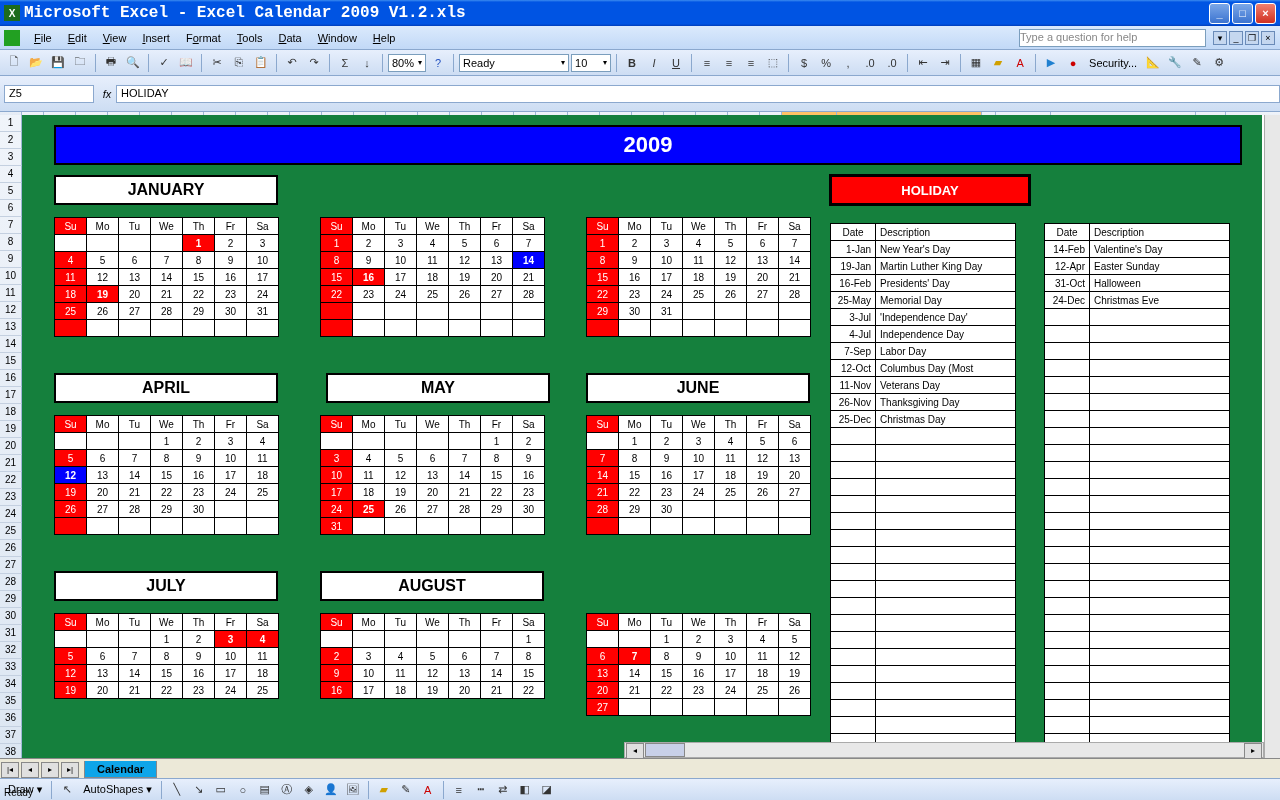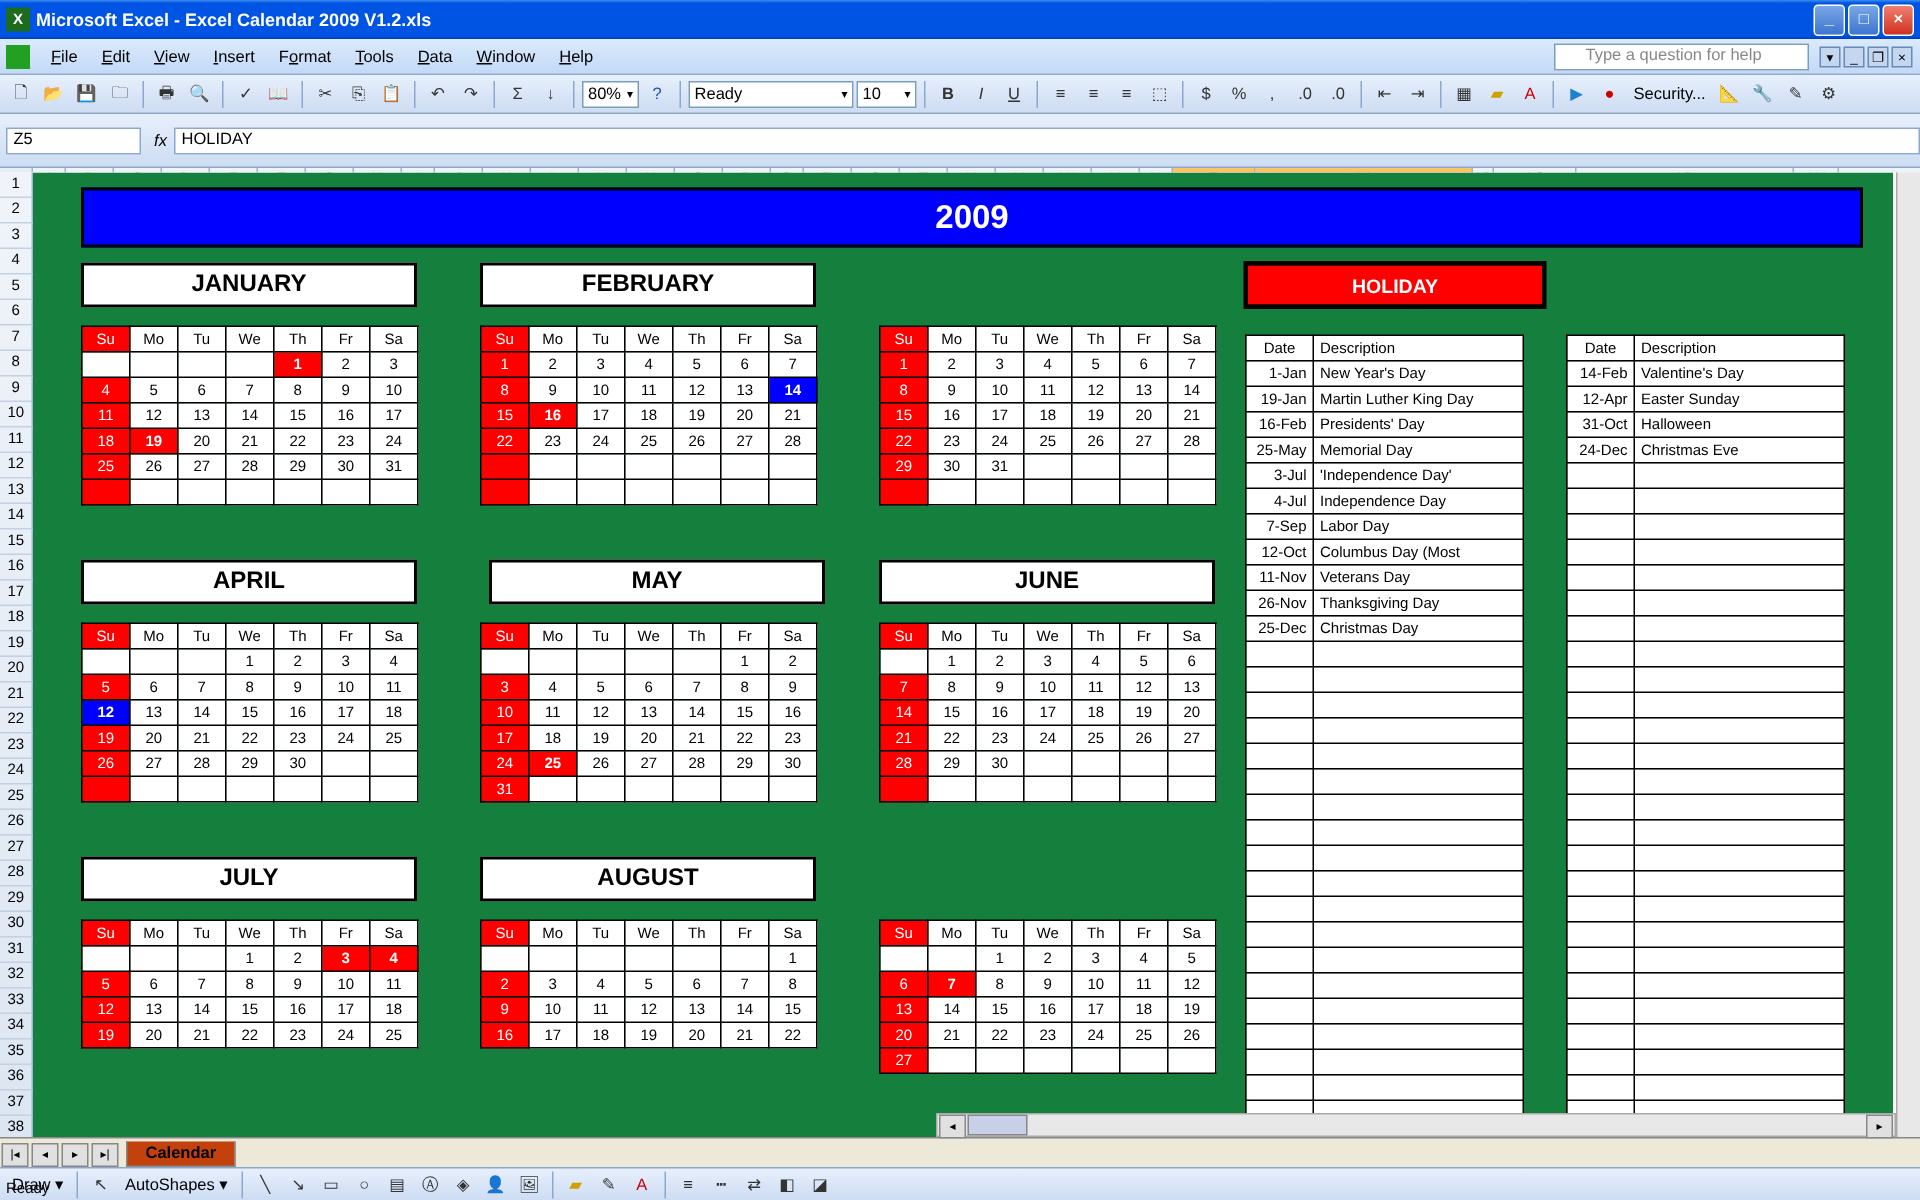--- a/index.html
+++ b/index.html
@@ -1,26 +1,26 @@
 <!DOCTYPE html>
 <html><head>
 <meta charset="utf-8">
 <style>
 *{box-sizing:border-box;margin:0;padding:0;font-family:Tahoma,Arial,sans-serif;font-size:11px;}
 body{background:#ece9d8;user-select:none;overflow:hidden;width:1280px;height:800px;position:relative;}
 .titlebar{height:26px;background:linear-gradient(#3c8cf0,#0054e3 8%,#0054e3 92%,#003db8);color:#fff;display:flex;align-items:center;padding:0 4px;}
 .titlebar .xicon{width:16px;height:16px;background:#1d6b1d;margin-right:4px;display:flex;align-items:center;justify-content:center;color:#fff;font-weight:bold;font-size:10px;}
-.titlebar .title{flex:1;font-weight:bold;font-size:12px;}
+.titlebar .title{flex:1;font-weight:bold;font-size:16px;font-family:Liberation Mono, monospace;}
 .winbtn{width:21px;height:21px;margin-left:2px;border:1px solid #fff;border-radius:3px;background:linear-gradient(#7ba7e8,#3c74d0);color:#fff;display:flex;align-items:center;justify-content:center;font-weight:bold;cursor:pointer;}
 .winbtn.close{background:linear-gradient(#f08070,#d03020);}
 .menubar{height:24px;background:linear-gradient(#dbeafc,#c2d9f7);display:flex;align-items:center;padding:0 4px;border-bottom:1px solid #8ba8ce;}
 .docicon{width:16px;height:16px;background:#22a022;margin-right:6px;}
 .menubar span{padding:2px 8px;cursor:pointer;}
 .menubar u{text-decoration:underline;}
-.helpbox{margin-left:auto;width:170px;height:18px;background:#fff;border:1px solid #7b9ebd;color:#888;padding:1px 20px;margin-right:6px;}
+.helpbox{margin-left:auto;width:187px;height:18px;background:#fff;border:1px solid #7b9ebd;color:#888;padding:1px 0;margin-right:6px;}
 .mbtn{width:14px;height:14px;border:1px solid #6a8bb8;background:#c5d7ef;margin:0 1px;cursor:pointer;font-size:9px;text-align:center;line-height:12px;}
 .toolbar{height:26px;background:linear-gradient(#e7effc,#cdddf3);display:flex;align-items:center;padding:0 4px;border-bottom:1px solid #8ba8ce;gap:2px;}
 .tb{width:20px;height:20px;border:1px solid transparent;display:flex;align-items:center;justify-content:center;cursor:pointer;font-size:11px;color:#333;border-radius:2px;}
 .tsep{width:1px;height:18px;background:#8ba8ce;margin:0 3px;}
 .tsel{height:18px;background:#fff;border:1px solid #7b9ebd;padding:0 3px;display:flex;align-items:center;cursor:pointer;}
 .tsel .dd{margin-left:4px;font-size:8px;}
 .bold{font-weight:bold;}.ital{font-style:italic;}.und{text-decoration:underline;}
 .fxbar{height:36px;background:linear-gradient(#e7effc,#cdddf3);display:flex;align-items:center;border-bottom:1px solid #8ba8ce;}
 .namebox{width:90px;height:18px;background:#fff;border:1px solid #8ba8ce;margin:0 4px;padding:1px 4px;}
 .fxlbl{width:18px;font-style:italic;text-align:center;}
@@ -46,21 +46,21 @@
 .header-box{position:absolute;color:#fff;font-weight:bold;font-size:13px;display:flex;align-items:center;justify-content:center;border:2px solid #000;}
 .header-box.hol{background:#ff0000;}
 .header-box.ev{background:#0000ff;}
 .selcell{outline:3px solid #000;outline-offset:-2px;}
 .listbl{position:absolute;border-collapse:collapse;}
 .listbl td{border:1px solid #000;height:17px;font-size:10px;padding:0 4px;background:#fff;}
 .listbl .dcol{width:45px;text-align:right;}
 .listbl .desc{width:140px;}
 .tabbar{position:absolute;bottom:20px;left:0;right:0;height:22px;background:#ece9d8;border-top:1px solid #888;display:flex;align-items:center;}
 .navbtn{width:18px;height:16px;border:1px solid #888;background:#e0e0e0;margin:0 1px;cursor:pointer;font-size:8px;text-align:center;line-height:14px;}
-.tab{background:#c2410c;border:1px solid #888;border-top:none;padding:2px 12px;font-weight:bold;cursor:pointer;margin-left:4px;}
+.tab{background:#0ea5e9;border:1px solid #888;border-top:none;padding:2px 12px;font-weight:bold;cursor:pointer;margin-left:4px;}
 .hscroll{position:absolute;right:16px;bottom:22px;width:640px;height:16px;background:#e8e8e8;border:1px solid #aaa;display:flex;}
 .hscroll .thumb{width:40px;background:#c8d0e8;border:1px solid #888;}
 .drawbar{position:absolute;bottom:0;left:0;right:0;height:22px;background:linear-gradient(#e7effc,#cdddf3);display:flex;align-items:center;padding:0 4px;gap:2px;border-top:1px solid #8ba8ce;}
 .vscroll{position:absolute;right:0;top:115px;bottom:42px;width:16px;background:#e8e8e8;border-left:1px solid #aaa;}
 </style>
 </head>
 <body>
 
 <div class="titlebar">
   <div class="xicon">X</div>
@@ -305,21 +305,20 @@
                 <td class=""></td>
                 <td class=""></td>
                 <td class=""></td>
                 <td class=""></td>
                 <td class=""></td>
                 <td class=""></td>
               </tr>
             </tbody>
           </table>
         </div>
-        <div class="mtitle" style="left: 298px; top: 60px; width: 224px; height: 30px;">FEBRUARY</div>
         <div class="mcal" style="left: 298px; top: 102px;">
           <table>
             <tbody>
               <tr>
                 <td class="hd su">Su</td>
                 <td class="hd">Mo</td>
                 <td class="hd">Tu</td>
                 <td class="hd">We</td>
                 <td class="hd">Th</td>
                 <td class="hd">Fr</td>

